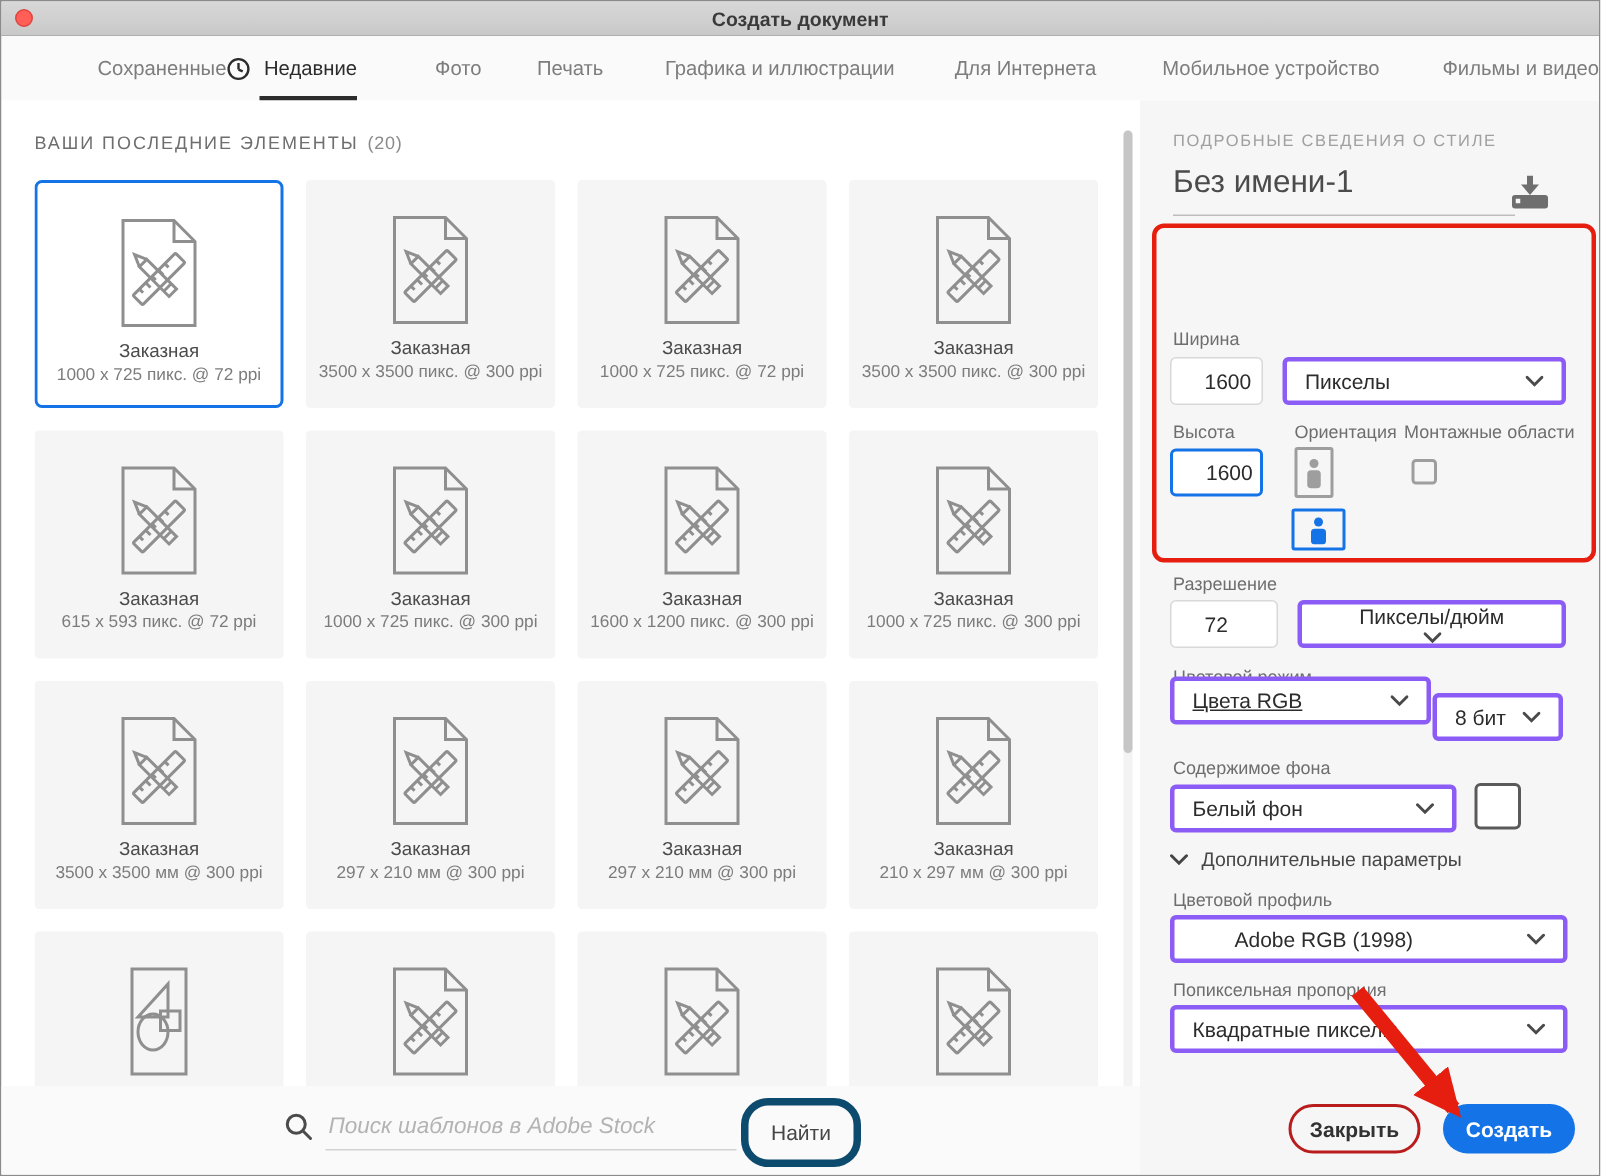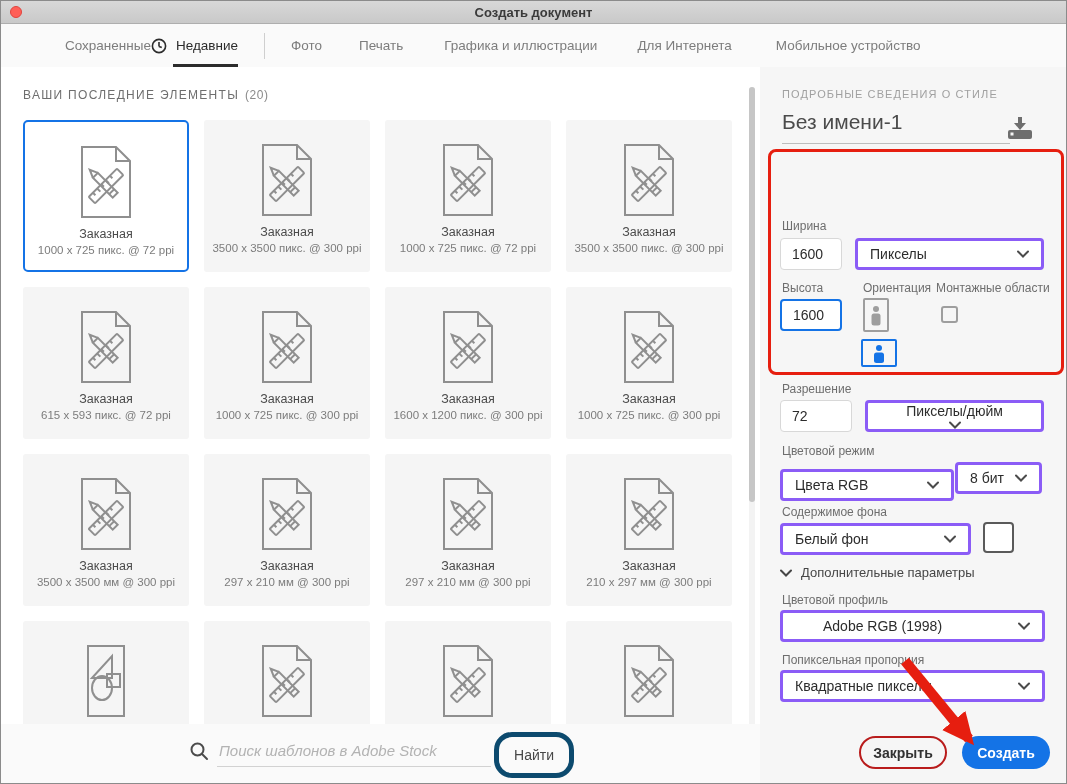--- a/index.html
+++ b/index.html
@@ -41,21 +41,21 @@
   .search-input::placeholder{color:#b3b3b3;}
   .find-btn{position:absolute;left:493px;top:8px;width:70px;height:36px;border:5px solid #0c4a6e;border-radius:18px;background:transparent;font-family:"Liberation Sans",sans-serif;font-size:14px;font-weight:400;color:#464646;display:flex;align-items:center;justify-content:center;cursor:pointer;}
 
   
   .panel{position:absolute;left:759px;top:0;width:306px;height:716px;background:#f6f6f6;}
   .p-abs{position:absolute;}
   .p-header{left:22px;top:21px;font-size:11px;letter-spacing:1.1px;color:#a0a0a0;}
   .doc-name{left:22px;top:43px;width:228px;font-size:21px;color:#4b4b4b;border-bottom:1px solid #bdbdbd;padding-bottom:9px;}
   .save-icon{left:246px;top:50px;}
   .field-label{font-size:12px;color:#6e6e6e;}
-  .tinput{box-sizing:border-box;height:32px;background:#fff;border:1px solid #d8d8d8;border-radius:4px;font-size:14px;color:#2c2c2c;display:flex;align-items:center;padding-left:11px;}
+  .tinput{box-sizing:border-box;height:32px;background:#fff;border:1px solid #d8d8d8;border-radius:4px;font-size:14px;color:#2c2c2c;display:flex;align-items:center;padding-left:22px;}
   .tinput.focus{border:2px solid #1473e6;}
   .dselect{box-sizing:border-box;height:32px;background:#fff;border:3px solid #8b5cf6;border-radius:4px;font-size:14px;color:#2c2c2c;display:flex;align-items:center;justify-content:space-between;padding:0 12px;cursor:pointer;}
   .orient-btn{box-sizing:border-box;display:flex;align-items:center;justify-content:center;background:transparent;border:2px solid #9e9e9e;border-radius:2px;cursor:pointer;}
   .orient-btn.sel{border-color:#1473e6;}
   .checkbox{box-sizing:border-box;width:17px;height:17px;border:2px solid #9e9e9e;border-radius:3px;background:transparent;cursor:pointer;}
   .swatch{box-sizing:border-box;width:31px;height:31px;background:#fff;border:2px solid #5a5a5a;border-radius:4px;cursor:pointer;}
   .advanced{display:flex;align-items:center;gap:9px;font-size:13px;color:#464646;cursor:pointer;}
   .pill{box-sizing:border-box;height:33px;border-radius:17px;display:flex;align-items:center;justify-content:center;font-size:14px;font-weight:700;cursor:pointer;}
   .pill.outline{border:2px solid #b91c1c;color:#323232;background:transparent;}
   .pill.primary{background:#1473e6;color:#fff;border:none;}
@@ -96,20 +96,23 @@
         <span>Печать</span>
       </div>
       <div class="tab" style="margin-left: 41px;">
         <span>Графика и иллюстрации</span>
       </div>
       <div class="tab" style="margin-left: 40px;">
         <span>Для Интернета</span>
       </div>
       <div class="tab" style="margin-left: 44px;">
         <span>Мобильное устройство</span>
+      </div>
+      <div class="tab" style="margin-left: 42px;">
+        <span>Фильмы и видео</span>
       </div>
     </div>
 
   <div class="content">
 
     <div class="section-header">
       <span>ВАШИ ПОСЛЕДНИЕ ЭЛЕМЕНТЫ</span><span class="count">(20)</span>
     </div>
 
     <div class="grid" id="cardgrid">
@@ -533,21 +536,21 @@
       <div class="p-abs field-label" style="left:22px;top:315px;">Разрешение</div>
       <div class="p-abs tinput" style="left:20px;top:333px;width:72px;">72</div>
       <div class="p-abs dselect" style="left:105px;top:333px;width:179px;flex-direction:column;">
         <span>Пикселы/дюйм</span>
         <svg width="12" height="8" viewBox="0 0 12 8">
             <polyline points="1,1.5 6,6.5 11,1.5" fill="none" stroke="#4b4b4b" stroke-width="2" stroke-linecap="round"></polyline>
           </svg>
       </div>
 
       <div class="p-abs field-label" style="left:22px;top:377px;">Цветовой режим</div>
-      <div class="p-abs dselect" style="left:20px;top:402px;width:174px;">
+      <div class="p-abs dselect" style="left:20px;top:384px;width:174px;text-decoration:underline;">
         <span>Цвета RGB</span>
         <svg width="12" height="8" viewBox="0 0 12 8">
             <polyline points="1,1.5 6,6.5 11,1.5" fill="none" stroke="#4b4b4b" stroke-width="2" stroke-linecap="round"></polyline>
           </svg>
       </div>
       <div class="p-abs dselect" style="left:195px;top:395px;width:87px;">
         <span>8 бит</span>
         <svg width="12" height="8" viewBox="0 0 12 8">
             <polyline points="1,1.5 6,6.5 11,1.5" fill="none" stroke="#4b4b4b" stroke-width="2" stroke-linecap="round"></polyline>
           </svg>

